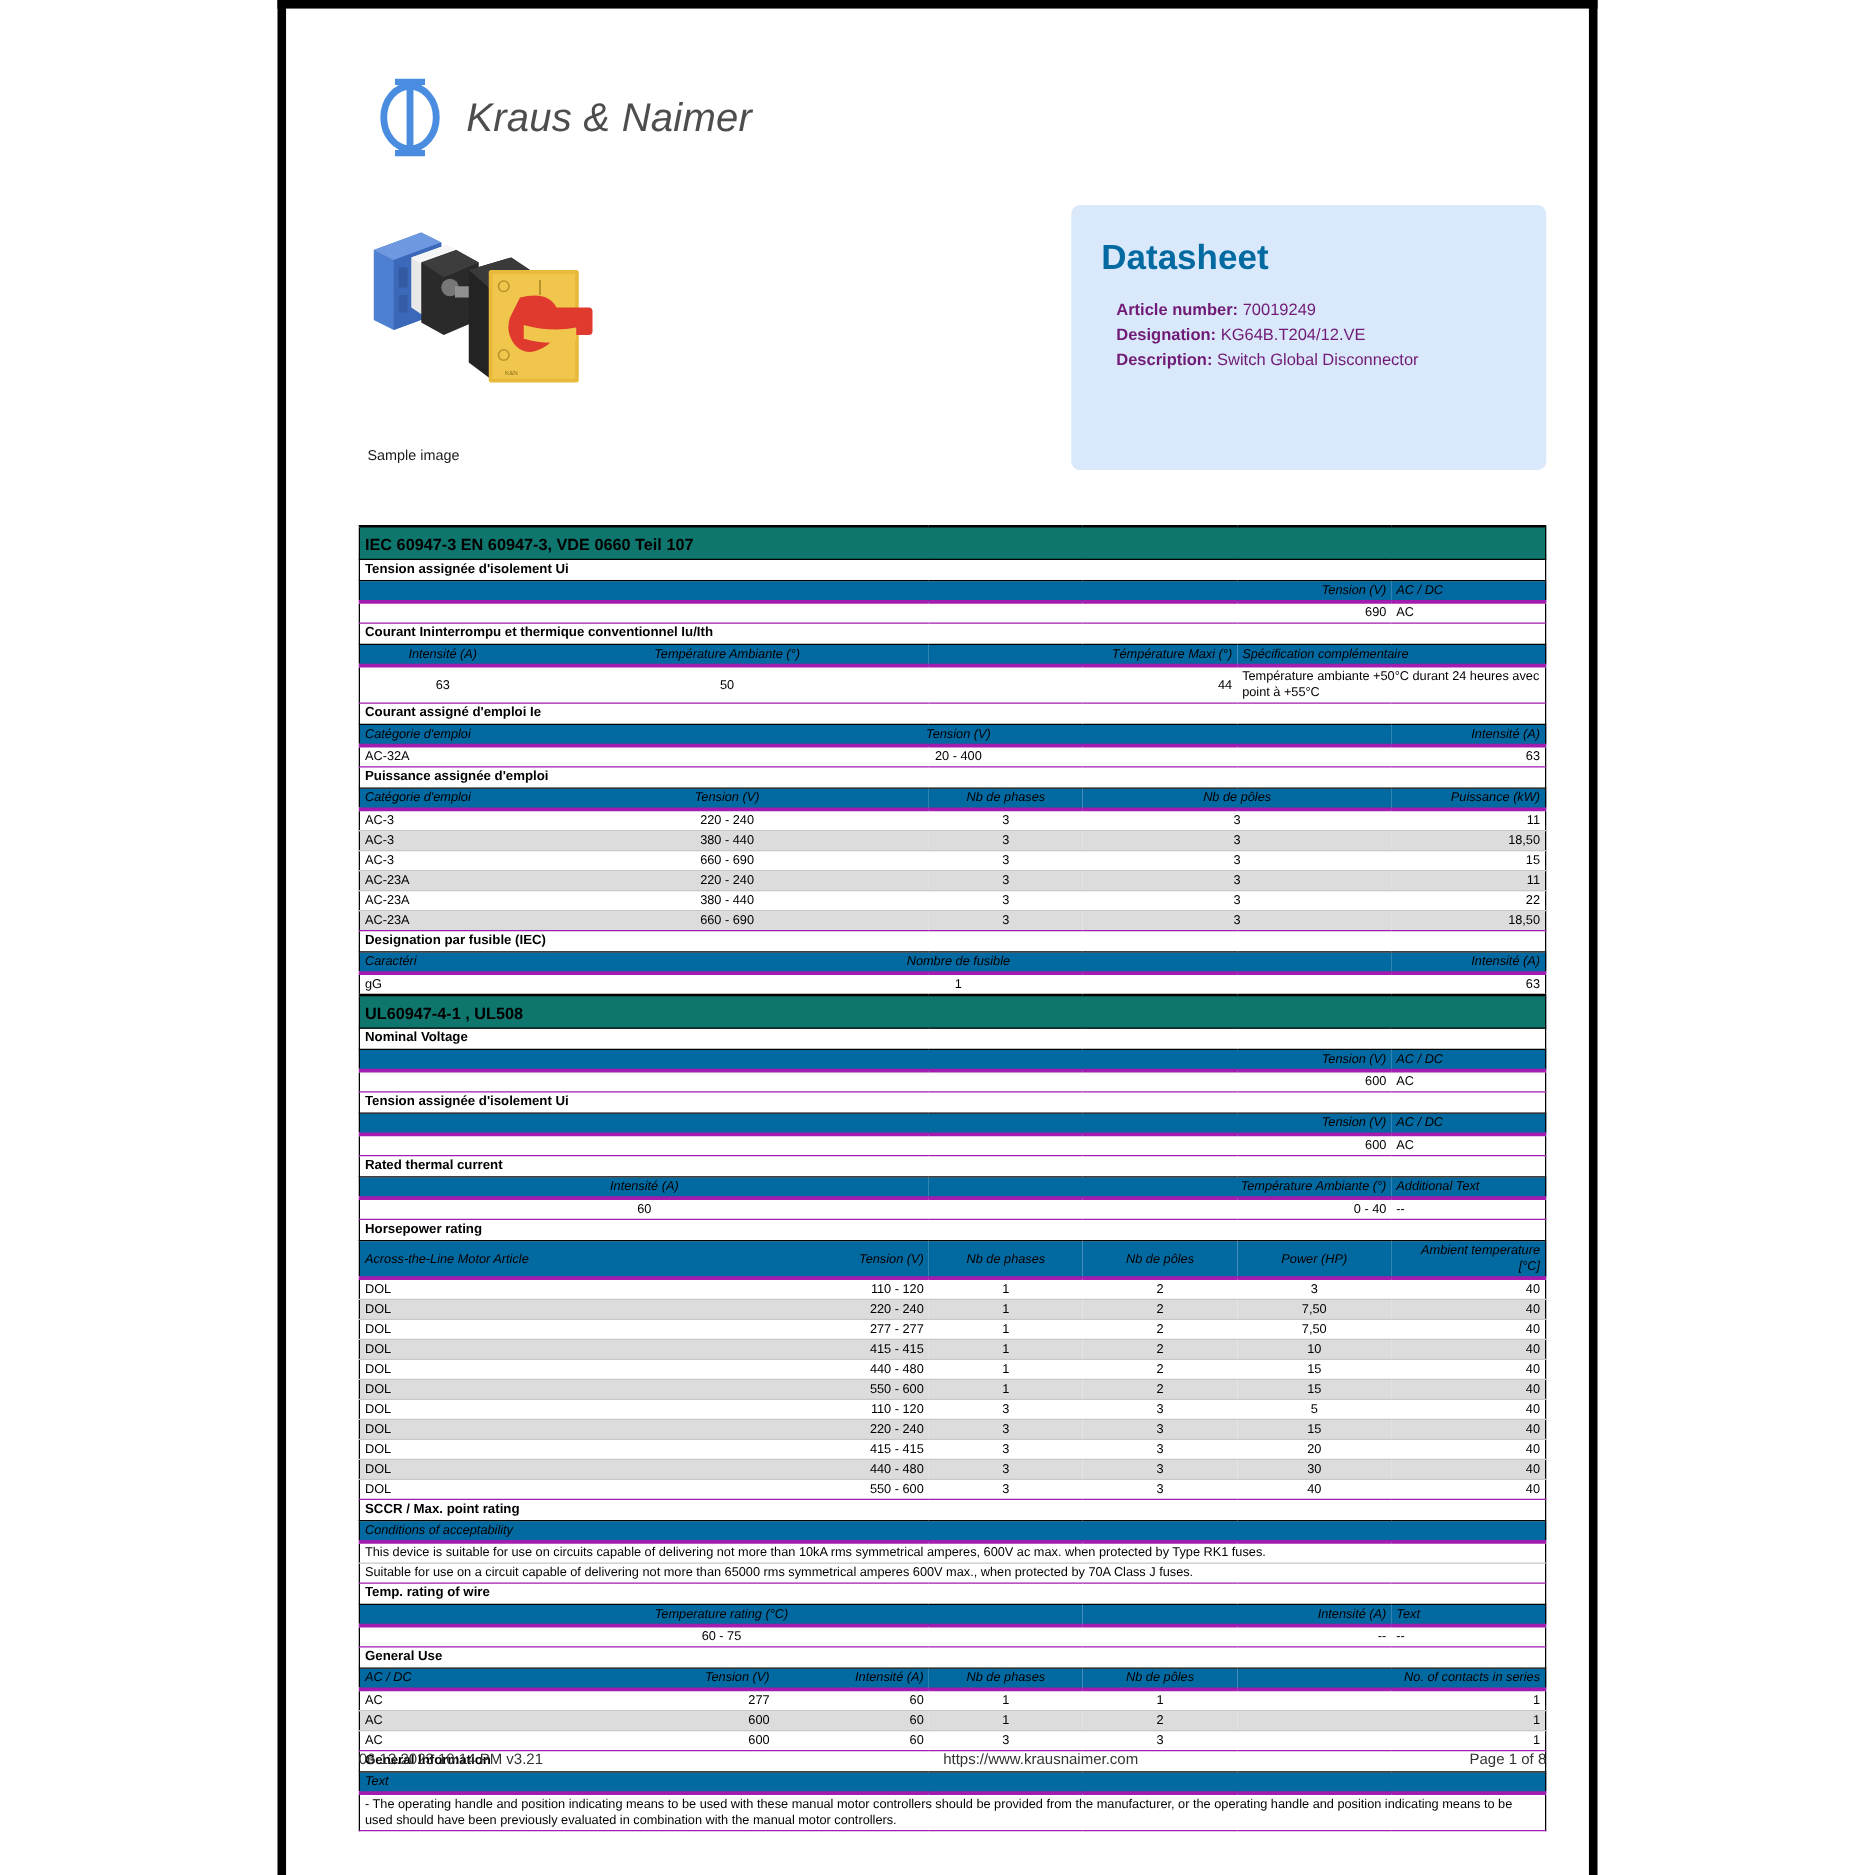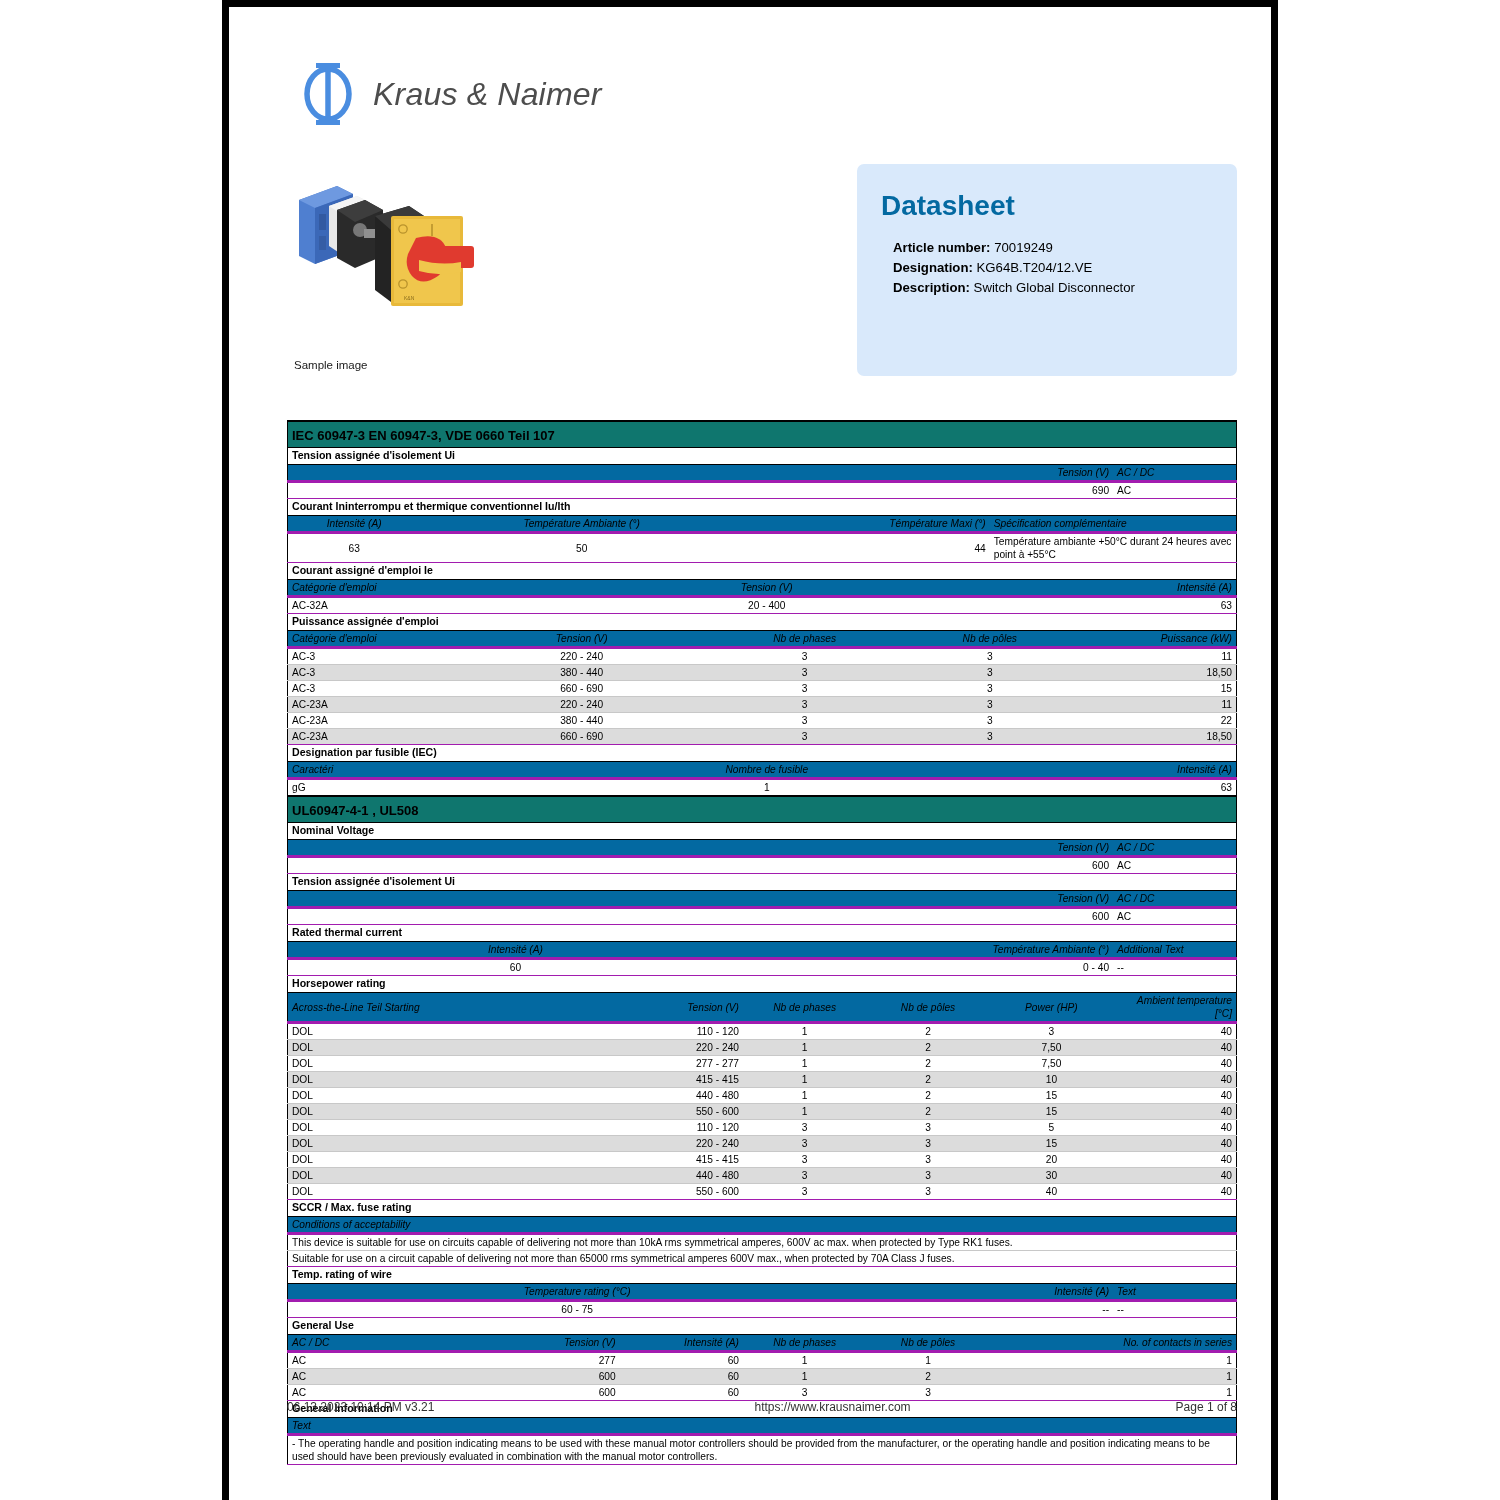--- a/index.html
+++ b/index.html
@@ -50,21 +50,21 @@
     position: absolute; left: 628px; top: 157px;
     width: 380px; height: 212px;
     background: #d9e9fb; border-radius: 7px;
   }
   .ds-title {
     position: absolute; left: 24px; top: 26px;
     font-size: 28px; font-weight: bold; color: #0369a1;
   }
   .ds-lines {
     position: absolute; left: 36px; top: 74px;
-    font-size: 13.2px; color: #000000; line-height: 20px;
+    font-size: 13.2px; color: #701a75; line-height: 20px;
   }
   .ds-lines b { font-weight: bold; }
 
   
   .tables {
     position: absolute; left: 58px; top: 413px;
     width: 950px;
     font-size: 10.2px; color: #000;
   }
   .tbl { width: 100%; border-collapse: collapse; table-layout: fixed; }
@@ -341,21 +341,21 @@
             </tr>
             <tr class="drow last">
               <td class="c nr" colspan="3">60</td>
               <td class="r nl nr" colspan="3">0 - 40</td>
               <td class="l nl">--</td>
             </tr>
             <tr class="sect-minor">
               <td class="l" colspan="7">Horsepower rating</td>
             </tr>
             <tr class="colhead">
-              <td class="l nr" colspan="2">Across-the-Line Teil Starting</td>
+              <td class="l nr" colspan="2">Across-the-Line Motor Article</td>
               <td class="r nl nr">Tension (V)</td>
               <td class="c nl nr">Nb de phases</td>
               <td class="c nl nr">Nb de pôles</td>
               <td class="c nl nr">Power (HP)</td>
               <td class="r nl">Ambient temperature [°C]</td>
             </tr>
             <tr class="drow">
               <td class="l nr" colspan="2">DOL</td>
               <td class="r nl nr">110 - 120</td>
               <td class="c nl nr">1</td>
@@ -437,21 +437,21 @@
             </tr>
             <tr class="drow last">
               <td class="l nr" colspan="2">DOL</td>
               <td class="r nl nr">550 - 600</td>
               <td class="c nl nr">3</td>
               <td class="c nl nr">3</td>
               <td class="c nl nr">40</td>
               <td class="r nl">40</td>
             </tr>
             <tr class="sect-minor">
-              <td class="l" colspan="7">SCCR / Max. fuse rating</td>
+              <td class="l" colspan="7">SCCR / Max. point rating</td>
             </tr>
             <tr class="colhead">
               <td class="l" colspan="7">Conditions of acceptability</td>
             </tr>
             <tr class="drow">
               <td class="l" colspan="7">This device is suitable for use on circuits capable of delivering not more than 10kA rms symmetrical amperes, 600V ac max. when protected by Type RK1 fuses.</td>
             </tr>
             <tr class="drow last">
               <td class="l" colspan="7">Suitable for use on a circuit capable of delivering not more than 65000 rms symmetrical amperes 600V max., when protected by 70A Class J fuses.</td>
             </tr>

